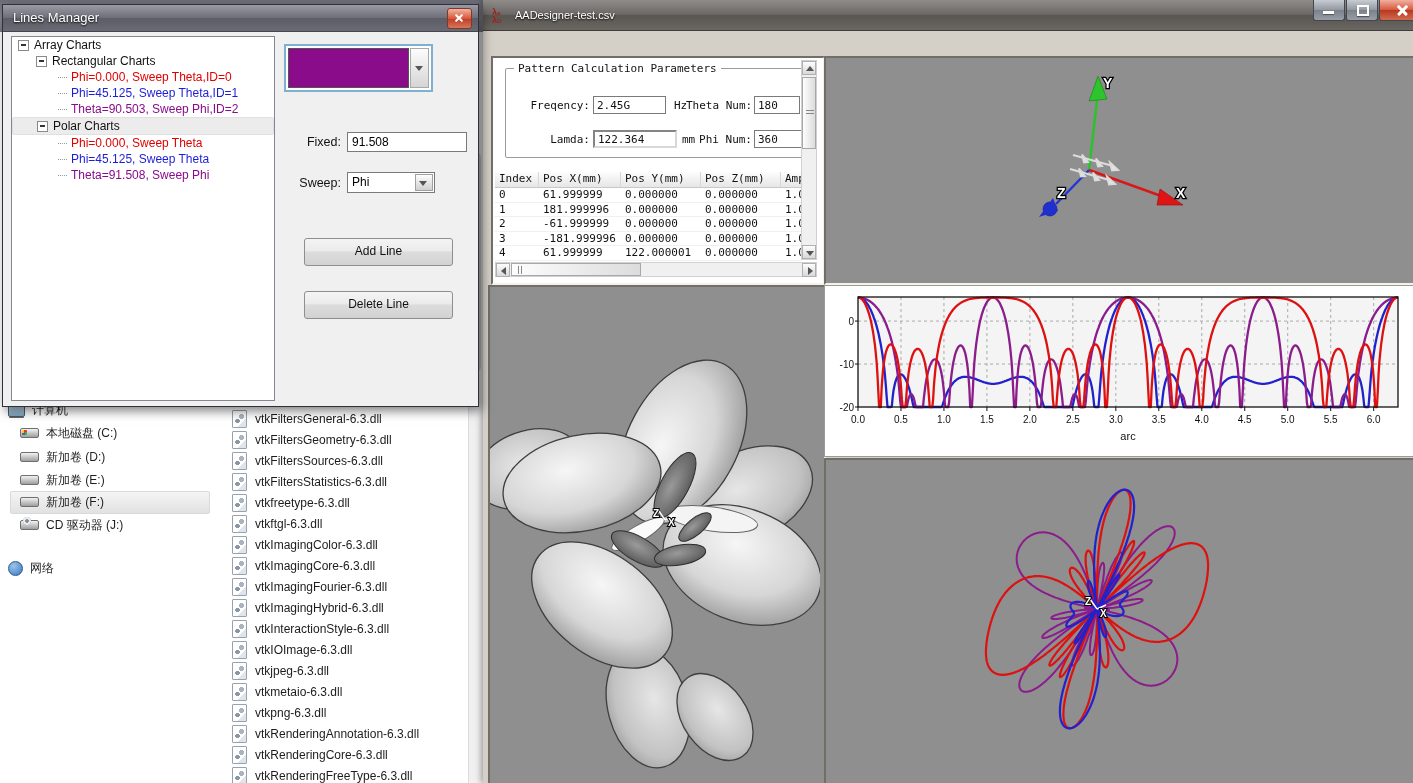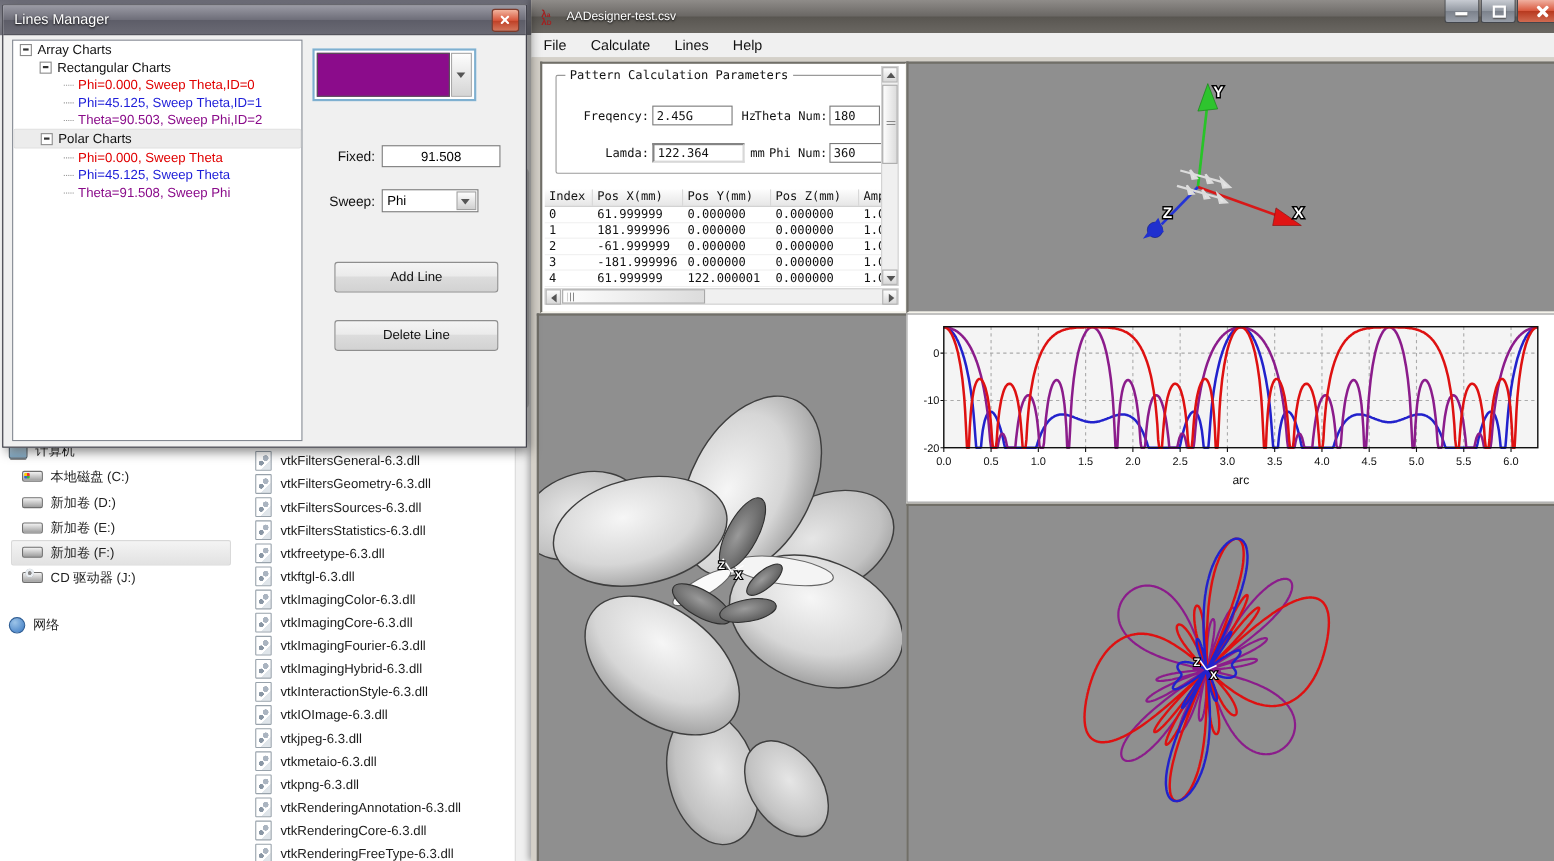--- a/index.html
+++ b/index.html
@@ -270,26 +270,20 @@
           </span>
         <span class="wbtn">
             <span class="g-max"></span>
           </span>
         <span class="wbtn close">
             <span class="g-x1"></span>
             <span class="g-x2"></span>
           </span>
       </span>
     </div>
-    <div id="mmenu">
-        <span class="menu-item">File</span>
-        <span class="menu-item">Calculate</span>
-        <span class="menu-item">Lines</span>
-        <span class="menu-item">Help</span>
-      </div>
     <div id="mclient">
 
       <div id="p-params" class="panel-white" style="left:8px;top:4px;width:330px;height:225px;">
         <div class="groupbox">
           <span class="gb-title">Pattern Calculation Parameters</span>
           <span class="plabel" style="left:2px;top:30px;width:82px;">Freqency:</span>
           <input class="tin" style="left: 87px; top: 27px; width: 73px;" value="2.45G">
           <span class="plabel" style="left:168px;top:30px;">Hz</span>
           <span class="plabel" style="left:180px;top:30px;width:66px;">Theta Num:</span>
           <input class="tin" style="left: 248px; top: 27px; width: 46px;" value="180">
@@ -568,21 +562,21 @@
       </div>
 
     <div class="colorcombo">
       <div class="swatch" id="swatch" style="background: rgb(139, 12, 139);"></div>
       <div class="combo-btn">
           <i class="tri down"></i>
         </div>
     </div>
 
     <span class="dlabel" style="left:278px;top:130px;">Fixed:</span>
-    <input class="dinput" style="left: 344px; top: 127px; width: 108px; text-align: center;" value="91.508">
+    <input class="dinput" style="left: 344px; top: 127px; width: 120px;" value="91.508">
 
     <span class="dlabel" style="left:278px;top:171px;">Sweep:</span>
     <div class="dcombo" style="left:344px;top:167px;width:88px;">
       <span class="val">Phi</span>
       <span class="btn">
           <i class="tri down"></i>
         </span>
     </div>
 
     <div class="dbtn" style="left:301px;top:233px;">Add Line</div>

